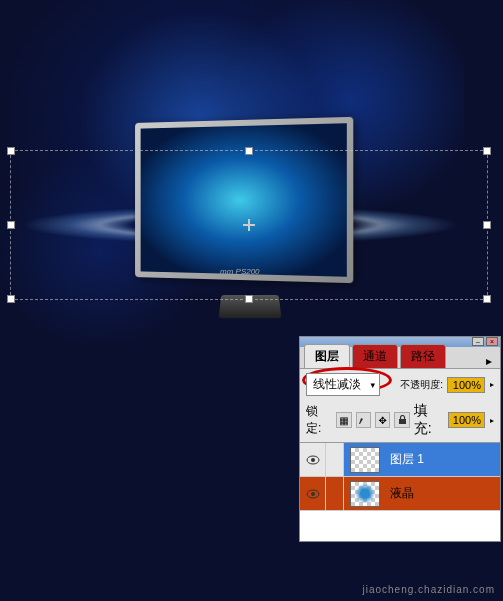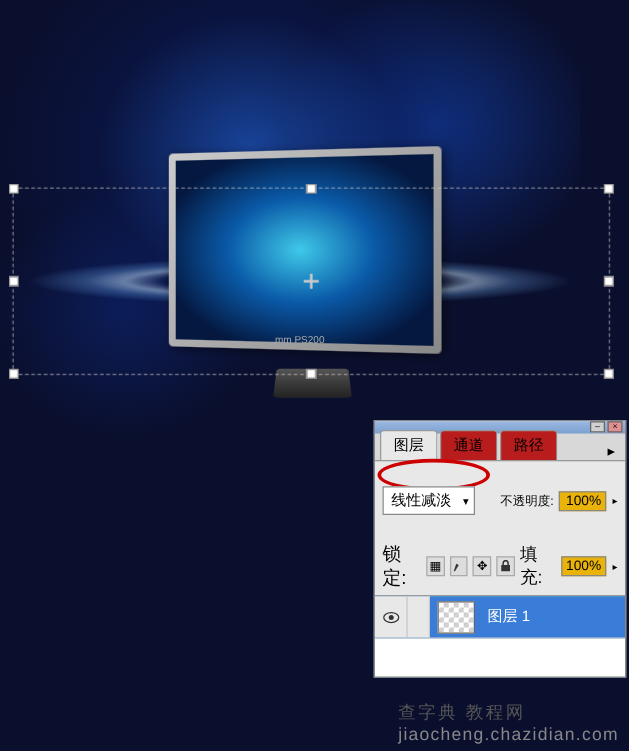--- a/index.html
+++ b/index.html
@@ -7,20 +7,21 @@
 
 
 .canvas {
   position: absolute;
   top: 0; left: 0;
   width: 464px; height: 601px;
   background: radial-gradient(ellipse 200px 180px at 200px 120px, rgba(30,90,200,0.7), rgba(10,30,100,0.3) 60%, transparent),
               radial-gradient(ellipse 180px 160px at 350px 100px, rgba(20,70,180,0.6), transparent 70%),
               radial-gradient(ellipse 150px 140px at 100px 250px, rgba(15,50,150,0.4), transparent 70%),
               #0a0f2e;
+  font-style: italic;
 }
 
 
 .monitor {
   position: absolute;
   left: 130px; top: 120px;
   width: 240px; height: 200px;
 }
 .monitor-frame {
   width: 220px; height: 160px;
@@ -129,33 +130,33 @@
 }
 .tab {
   padding: 3px 10px;
   font-size: 12px;
   border: 1px solid #999;
   border-bottom: none;
   background: #b91c1c;
   margin-right: 2px;
   border-radius: 3px 3px 0 0;
 }
-.tab.active { background: #e8e8e8; }
+.tab.active { background: #e8e8e8; font-weight: bold; }
 .tab-menu {
   margin-left: auto;
   width: 14px; height: 14px;
   display: flex; align-items: center; justify-content: center;
   margin-right: 4px;
 }
 
 
 .blend-row {
   display: flex;
   align-items: center;
-  padding: 20px 6px;
+  padding: 4px 6px;
   gap: 4px;
   position: relative;
 }
 .blend-select {
   position: relative;
   border: 1px solid #888;
   background: #fff;
   padding: 2px 18px 2px 6px;
   font-size: 12px;
   display: flex;
@@ -186,36 +187,36 @@
 }
 .pct-arrow { font-size: 8px; margin-left: 1px; }
 
 
 .lock-row {
   display: flex;
   align-items: center;
   padding: 2px 6px 4px;
   gap: 4px;
 }
-.lock-label { font-size: 15px; }
+.lock-label { font-size: 12px; }
 .lock-icon {
   width: 16px; height: 16px;
   border: 1px solid #aaa;
   display: flex;
   align-items: center;
   justify-content: center;
   font-size: 10px;
   background: #ddd;
 }
 .fill-label { font-size: 14px; margin-left: auto; }
 
 
 .layer-list {
   border-top: 1px solid #999;
-  background: #86efac;
+  background: #c2410c;
 }
 .layer-row {
   display: flex;
   align-items: center;
   border-bottom: 1px solid #ccc;
   min-height: 34px;
 }
 .vis-col {
   width: 26px;
   border-right: 1px solid #ccc;
@@ -282,21 +283,21 @@
   position: absolute;
   right: 8px; bottom: 6px;
   font-size: 14px;
   color: #555;
   font-family: SimSun, serif;
   letter-spacing: 2px;
   z-index: 100;
 }
 .watermark .sub {
   display: block;
-  font-size: 14px;
+  font-size: 10px;
   color: #888;
   letter-spacing: 1px;
 }
 </style>
 </head>
 <body>
 
 <div class="canvas">
   <div class="ring"></div>
   <div class="monitor">
@@ -374,22 +375,36 @@
               <ellipse cx="7" cy="5" rx="6" ry="4" fill="none" stroke="#333" stroke-width="1"></ellipse>
               <circle cx="7" cy="5" r="2" fill="#333"></circle>
             </svg>
         </span>
       </div>
       <div class="link-col"></div>
       <div class="thumb checker"></div>
       <span class="layer-name">图层 1</span>
     </div>
 
+    <div class="layer-row">
+      <div class="vis-col">
+        <span class="eye-icon">
+          <svg width="14" height="10" viewBox="0 0 14 10">
+              <ellipse cx="7" cy="5" rx="6" ry="4" fill="none" stroke="#333" stroke-width="1"></ellipse>
+              <circle cx="7" cy="5" r="2" fill="#333"></circle>
+            </svg>
+        </span>
+      </div>
+      <div class="link-col"></div>
+      <div class="thumb checker">
+        <div class="thumb-content" style="background:radial-gradient(circle,#2a8bd0 30%,transparent 70%)"></div>
+      </div>
+      <span class="layer-name">液晶</span>
+    </div>
 
 
     <div class="blank-area"></div>
   </div>
 </div>
 
 <div class="watermark">
-  <span>查字典 教程网</span>
   <span class="sub">jiaocheng.chazidian.com</span>
 </div>
 
 </body></html>

